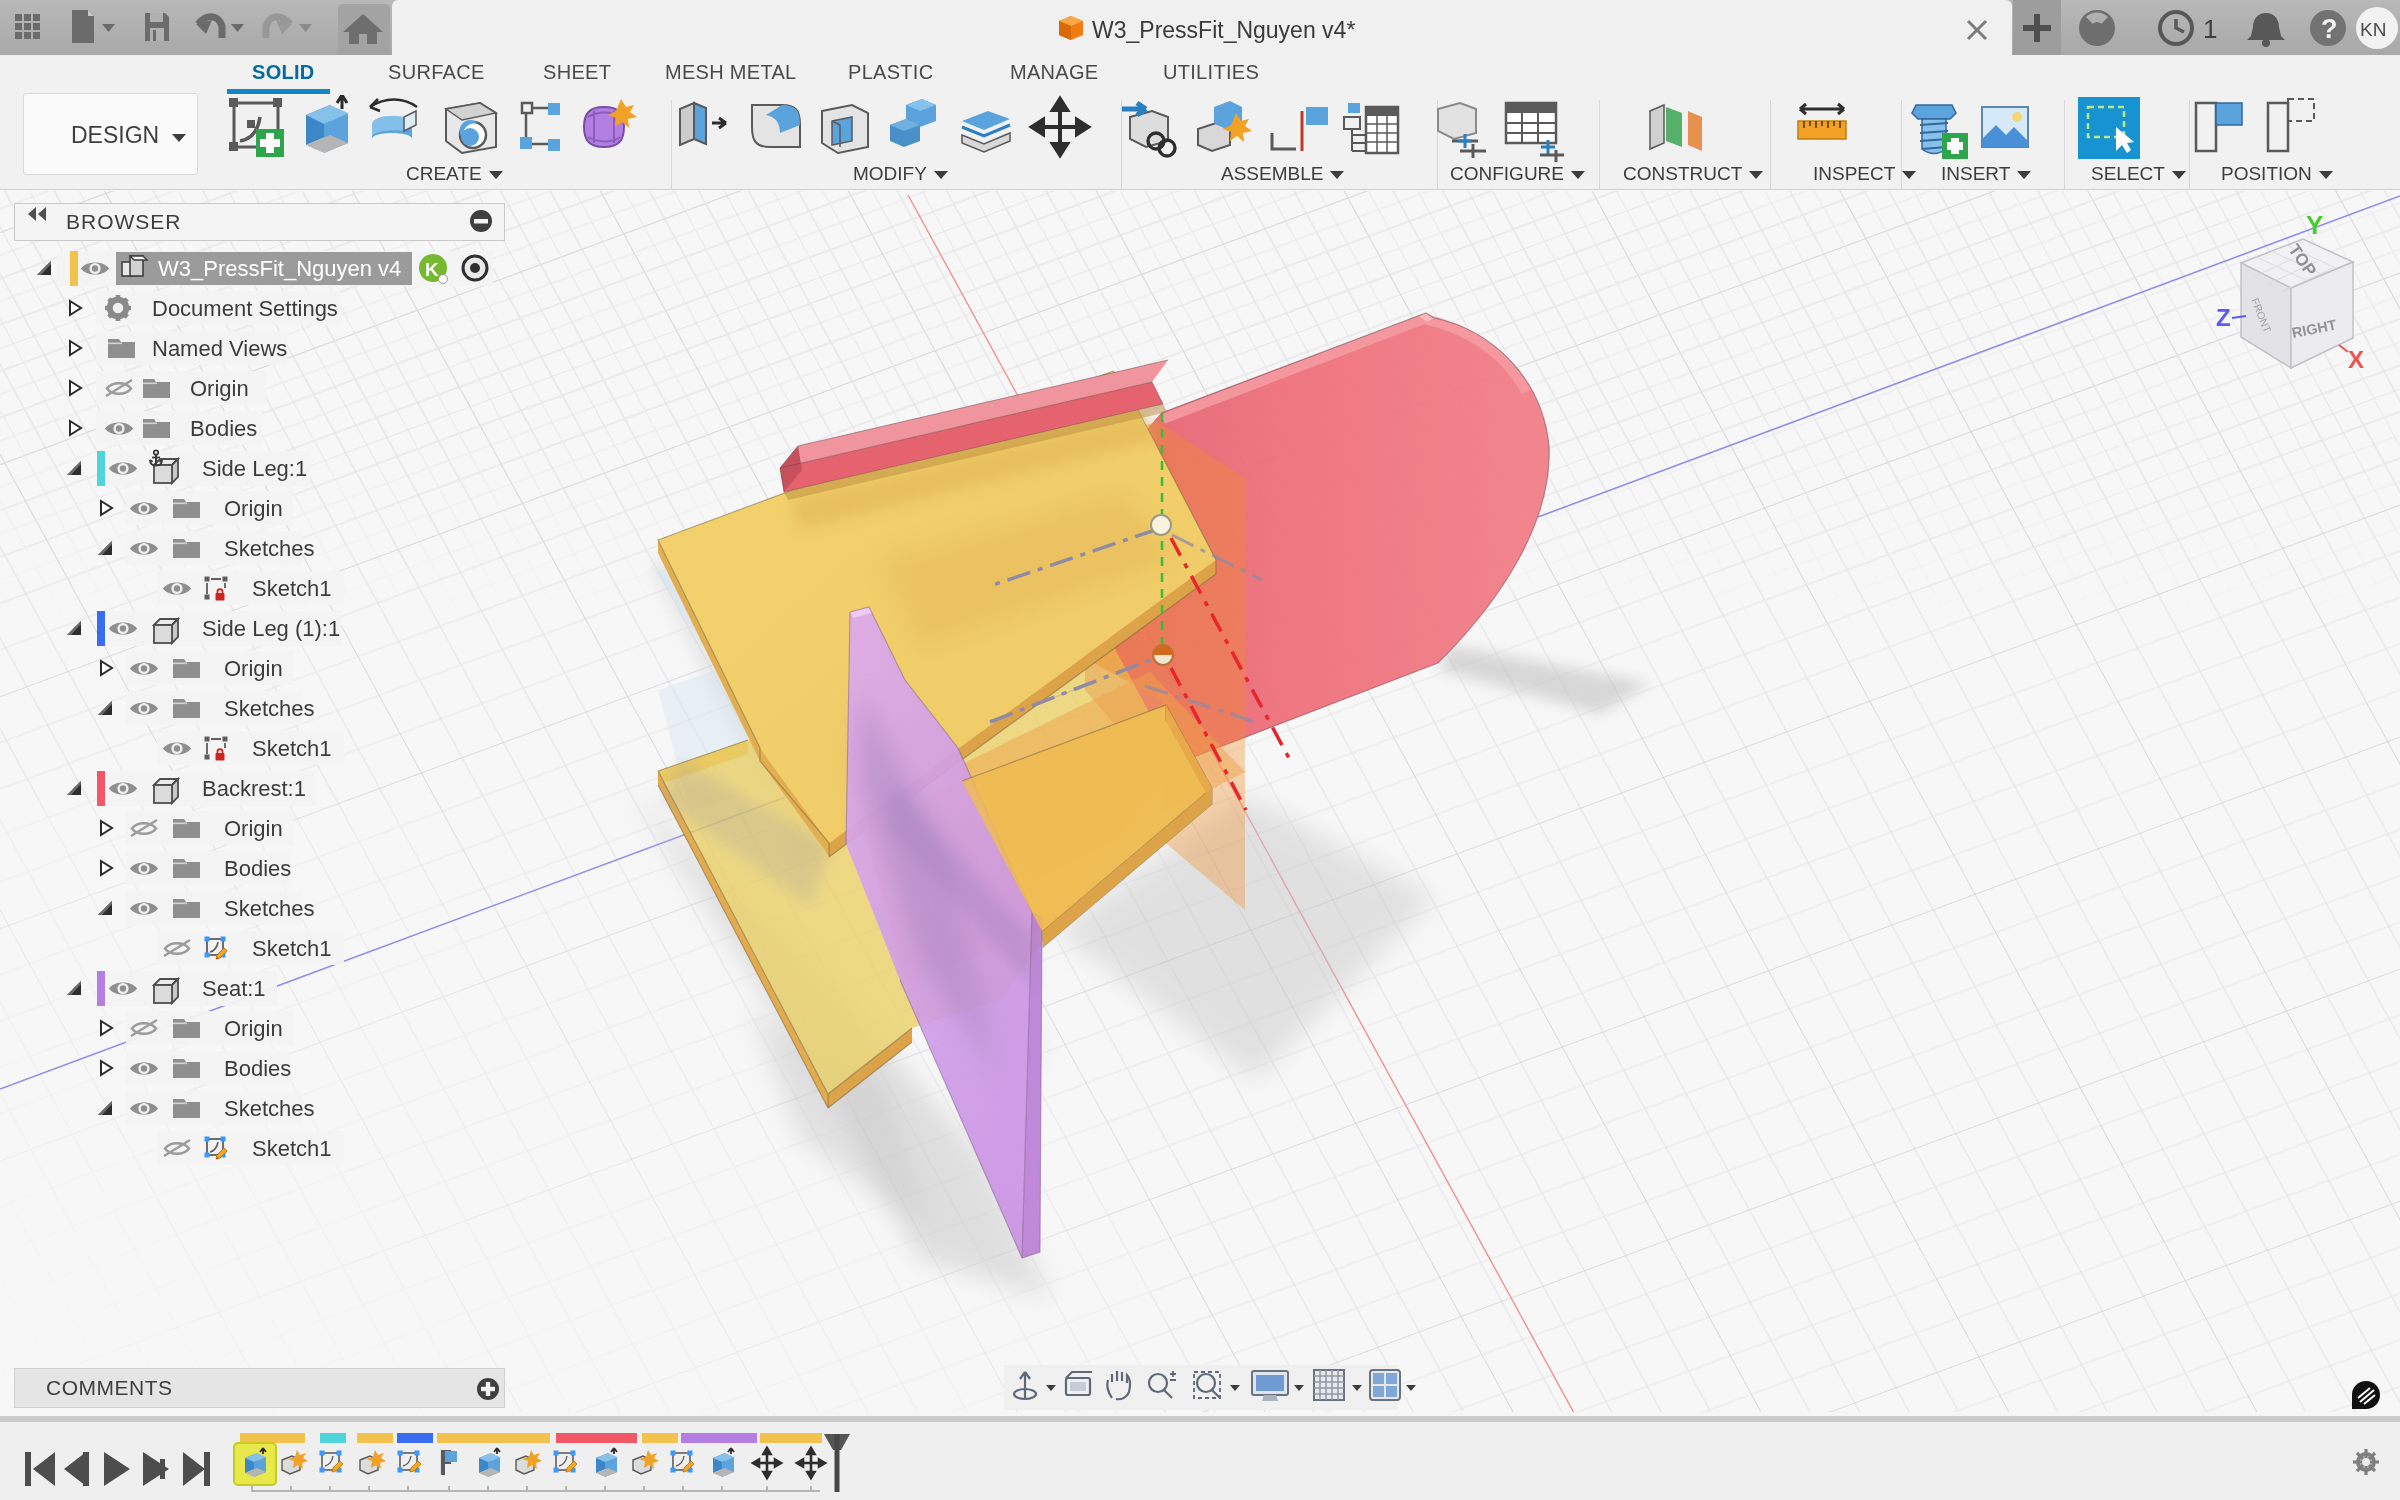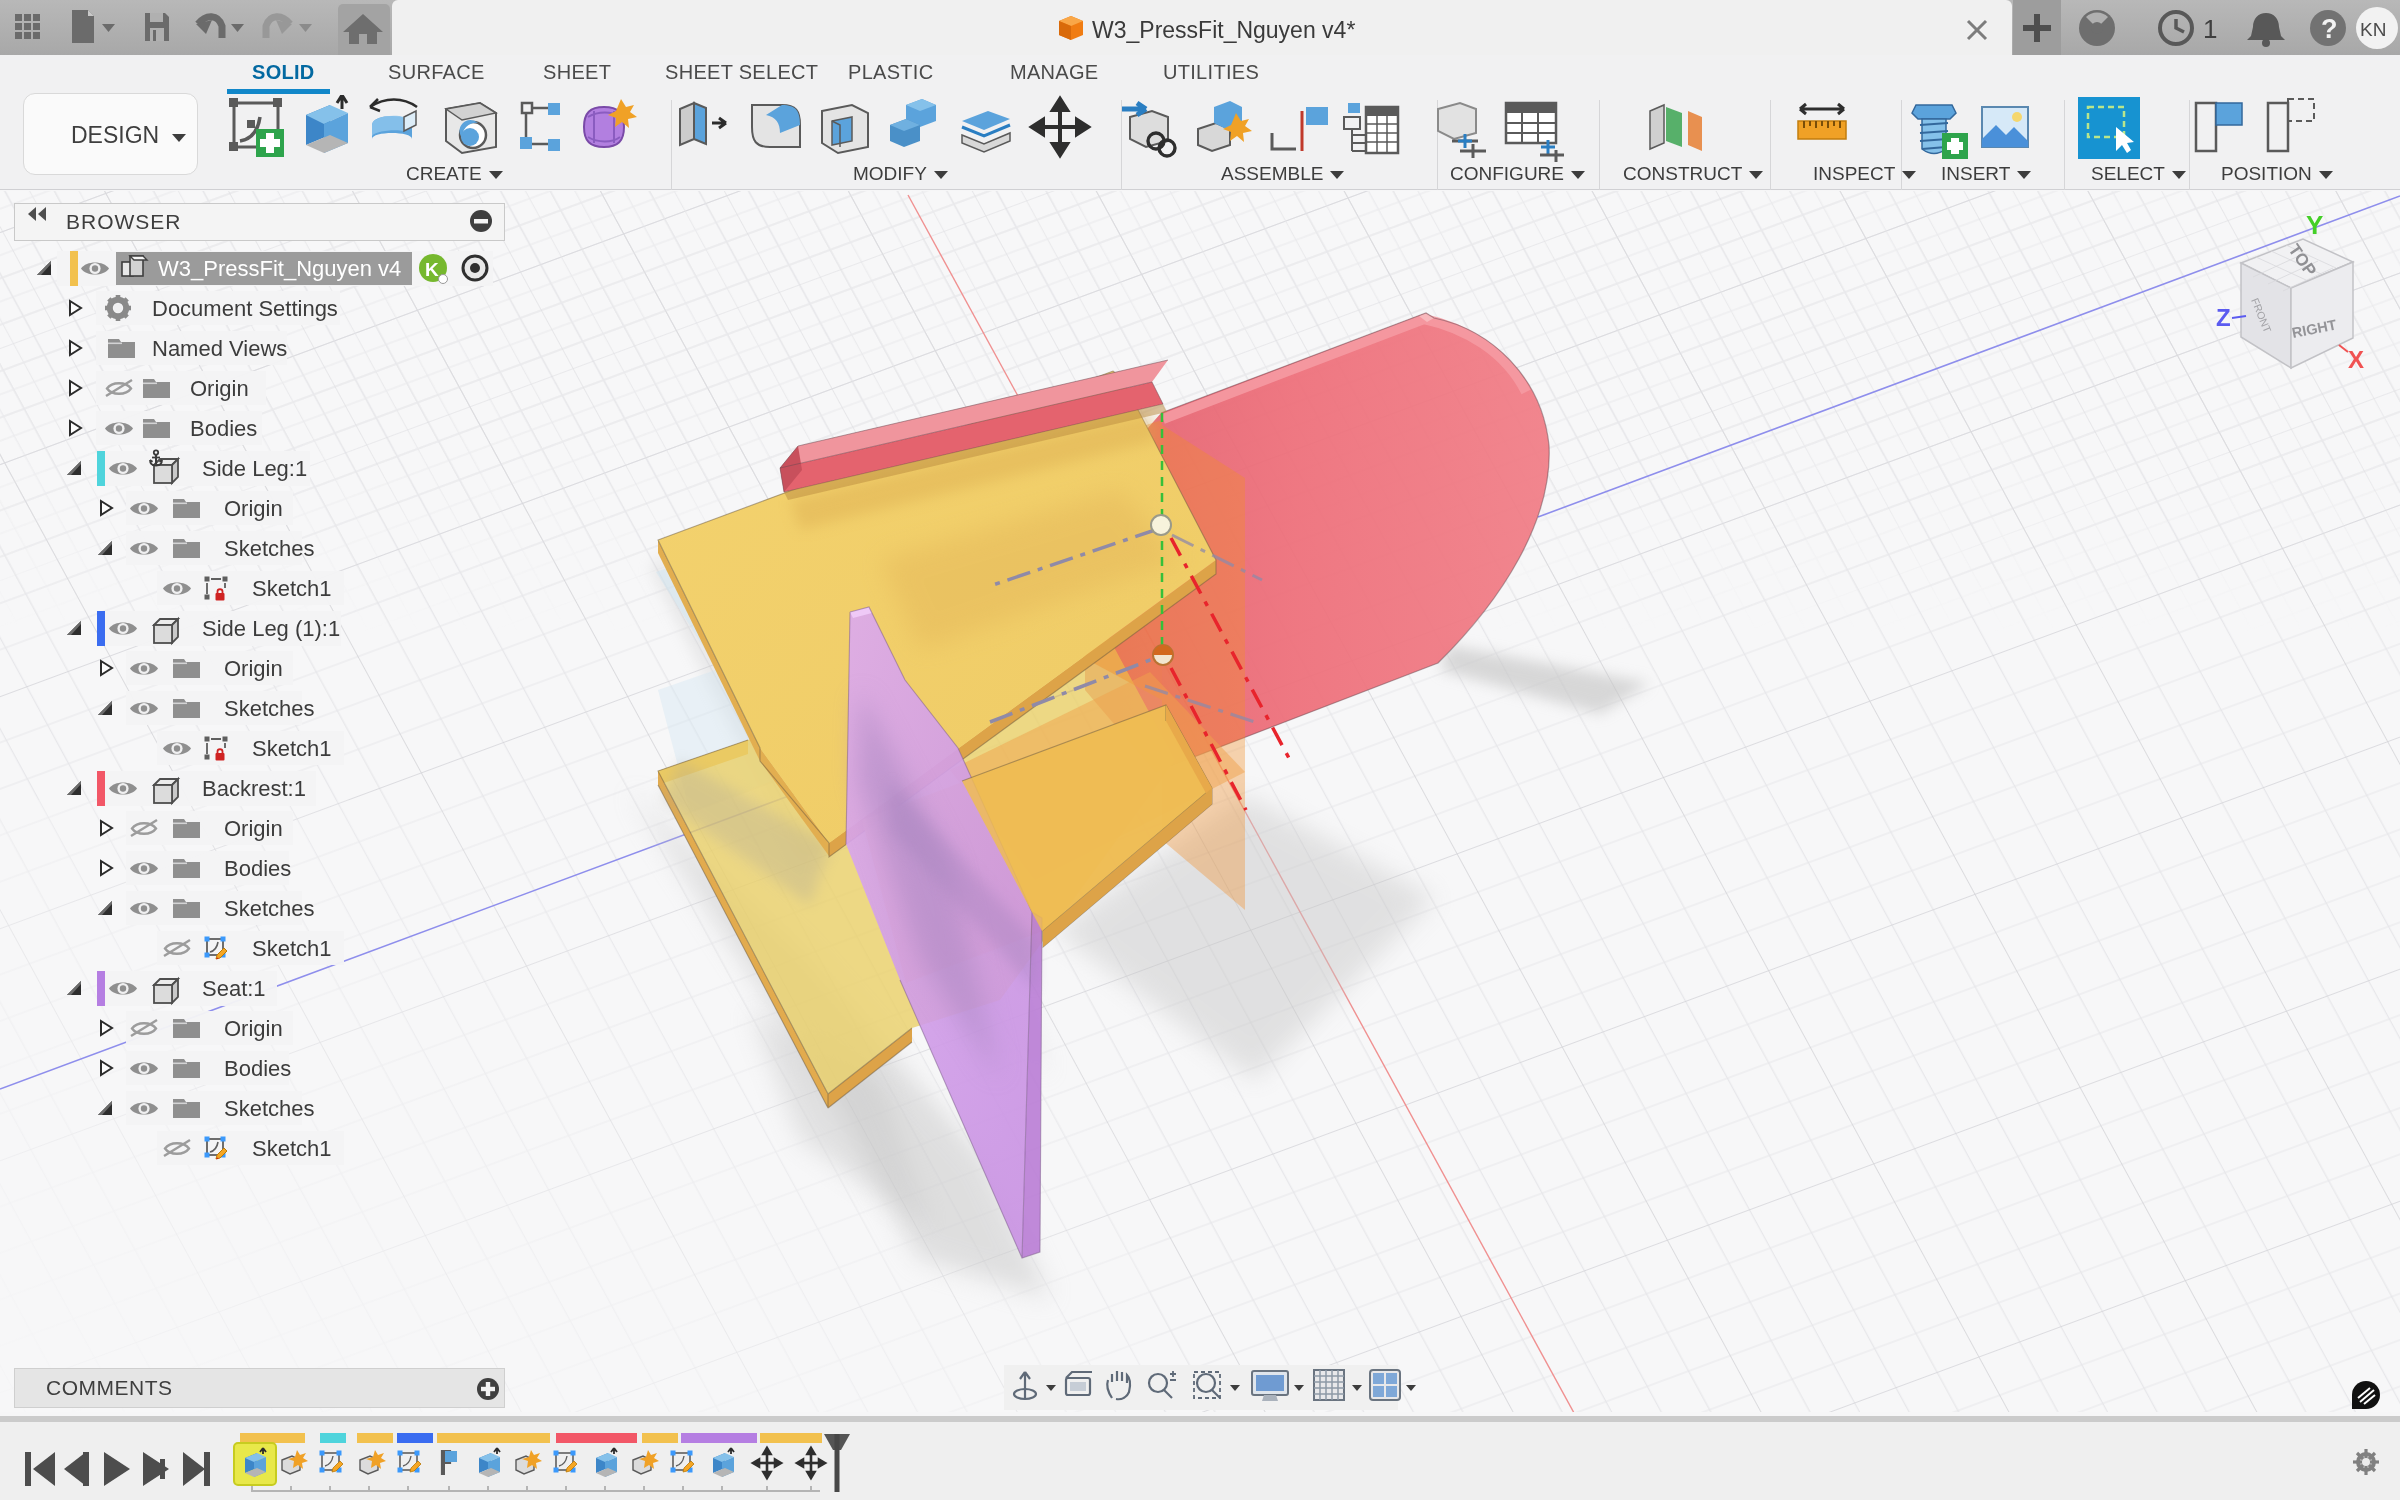--- a/index.html
+++ b/index.html
@@ -12,21 +12,21 @@
   #titletab { left:392px; top:0; width:1620px; height:55px; background:#f0f0f0; border-radius:6px 6px 0 0; }
   #homebox { left:338px; top:4px; width:52px; height:51px; background:#a3a3a3; border-radius:5px 5px 0 0; }
 
   
   #ribbon { left:0; top:55px; width:2400px; height:135px; background:#f1f1f2; border-bottom:1px solid #d0d0d3; }
   .tab { position:absolute; top:6px; font-size:20px; color:#4a4a4a; letter-spacing:0.3px; }
   .grouplabel { position:absolute; top:108px; font-size:19px; color:#3d3d3d; white-space:nowrap; }
   .caret { display:inline-block; width:0; height:0; border-left:7px solid transparent; border-right:7px solid transparent; border-top:8px solid #3d3d3d; margin-left:7px; vertical-align:middle; }
   .divider { position:absolute; top:45px; width:1px; height:90px; background:#d6d6d8; }
 
-  #designbtn { left:23px; top:93px; width:175px; height:82px; background:#fafafa; border:1px solid #d9d9d9; border-radius:12px; }
+  #designbtn { left:23px; top:93px; width:175px; height:82px; background:#fafafa; border:1px solid #d9d9d9; border-radius:3px; }
   #designbtn span { position:absolute; left:47px; top:28px; font-size:23px; color:#3e3e3e; }
 
   
   #canvas { left:0; top:191px; width:2400px; height:1221px; }
 
   
   #browserhead { left:14px; top:203px; width:491px; height:38px; background:#f4f4f4; border:1px solid #c9c9c9; }
 
   
   #comments { left:14px; top:1368px; width:491px; height:40px; background:#e5e5e5; border:1px solid #cfcfcf; }
@@ -108,21 +108,21 @@
 
   <circle cx="2377" cy="28" r="21" fill="#f2f2f2"></circle>
   <text x="2360" y="36" font-size="19" fill="#4c4c4c">KN</text>
 </svg>
 
 <div class="abs" id="ribbon"></div>
 <div class="abs" style="left:0;top:55px;width:2400px;height:40px;">
   <span class="tab" style="left:252px;color:#0369a1;font-weight:bold;">SOLID</span>
   <span class="tab" style="left:388px;">SURFACE</span>
   <span class="tab" style="left:543px;">SHEET</span>
-  <span class="tab" style="left:665px;">SHEET SELECT</span>
+  <span class="tab" style="left:665px;">MESH METAL</span>
   <span class="tab" style="left:848px;">PLASTIC</span>
   <span class="tab" style="left:1010px;">MANAGE</span>
   <span class="tab" style="left:1163px;">UTILITIES</span>
   <div class="abs" style="left:227px;top:34px;width:103px;height:5px;background:#1187c9;"></div>
 </div>
 <div class="abs" id="designbtn">
     <span>DESIGN</span>
     <span class="caret" style="position:absolute;left:141px;top:40px;"></span>
   </div>
 <div class="abs" style="left:16px;top:55px;width:2072px;height:135px;pointer-events:none;">

